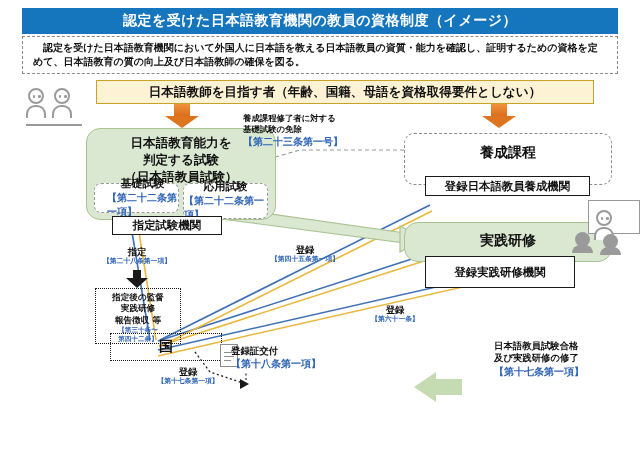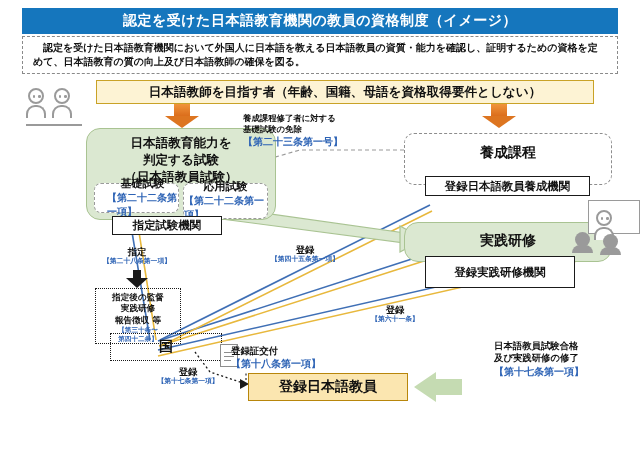--- a/index.html
+++ b/index.html
@@ -319,21 +319,20 @@
     <div class="fold"></div>
     <div class="ln" style="top:8px;width:10px;"></div>
     <div class="ln" style="top:12px;width:10px;"></div>
     <div class="ln" style="top:16px;width:7px;"></div>
   </div>
   <div class="note" style="left:231px;top:345px;width:110px;">
     <div class="nt" style="font-size:9.4px;">登録証交付</div>
     <div class="na">【第十八条第一項】</div>
   </div>
 
-  <div class="goldbox" style="left:248px;top:373px;width:160px;height:28px;">登録日本語教員</div>
 
   <div class="greenarrow" style="left:414px;top:372px;">
     <div class="ga-h"></div>
       <div class="ga-s"></div>
   </div>
 
   <div class="note" style="left:494px;top:340px;width:140px;">
     <div class="nt" style="font-size:9.4px;">日本語教員試験合格</div>
     <div class="nt" style="font-size:9.4px;">及び実践研修の修了</div>
     <div class="na">【第十七条第一項】</div>

